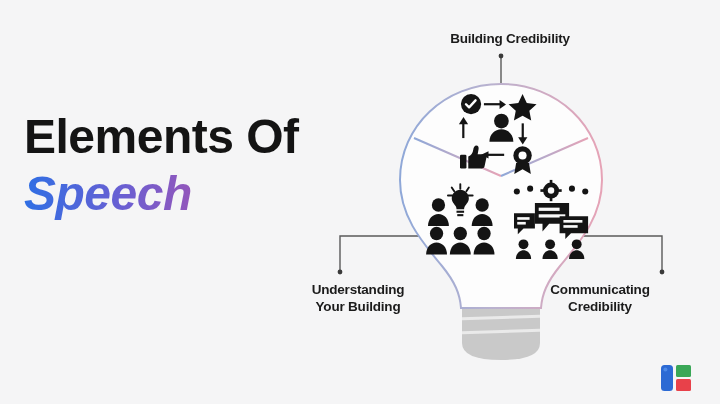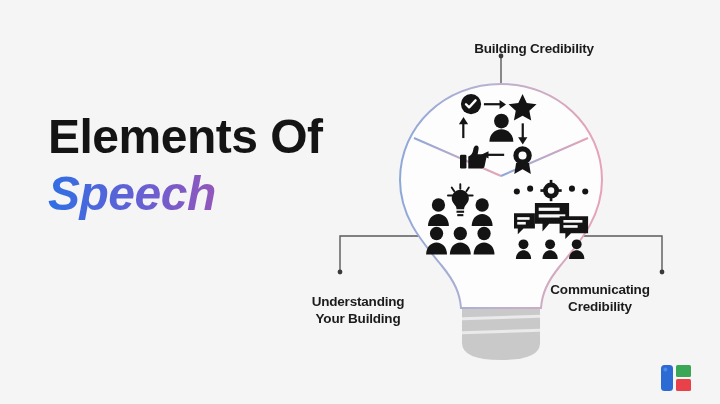--- a/index.html
+++ b/index.html
@@ -16,21 +16,21 @@
   #slide {
     position: relative;
     width: 720px;
     height: 404px;
     background: #f5f5f6;
   }
 
   
   #title-block {
     position: absolute;
-    left: 48px;
+    left: 24px;
     top: 108px;
     width: 330px;
   }
   .title-line {
     font-weight: 800;
     font-size: 48px;
     line-height: 57px;
     letter-spacing: -0.5px;
     white-space: nowrap;
   }
@@ -72,30 +72,28 @@
     position: absolute;
     font-weight: 700;
     font-size: 13.5px;
     line-height: 17px;
     color: #1b1b1b;
     letter-spacing: -0.2px;
     text-align: center;
     white-space: nowrap;
   }
   #callout-top {
-    left: 444px;
+    left: 420px;
     top: 30px;
     width: 180px;
-    margin-top: 10px;
   }
   #callout-left {
     left: 282px;
     top: 281px;
     width: 152px;
-    margin-top: 12px;
   }
   #callout-right {
     left: 524px;
     top: 281px;
     width: 152px;
   }
 
   
   #logo {
     position: absolute;

